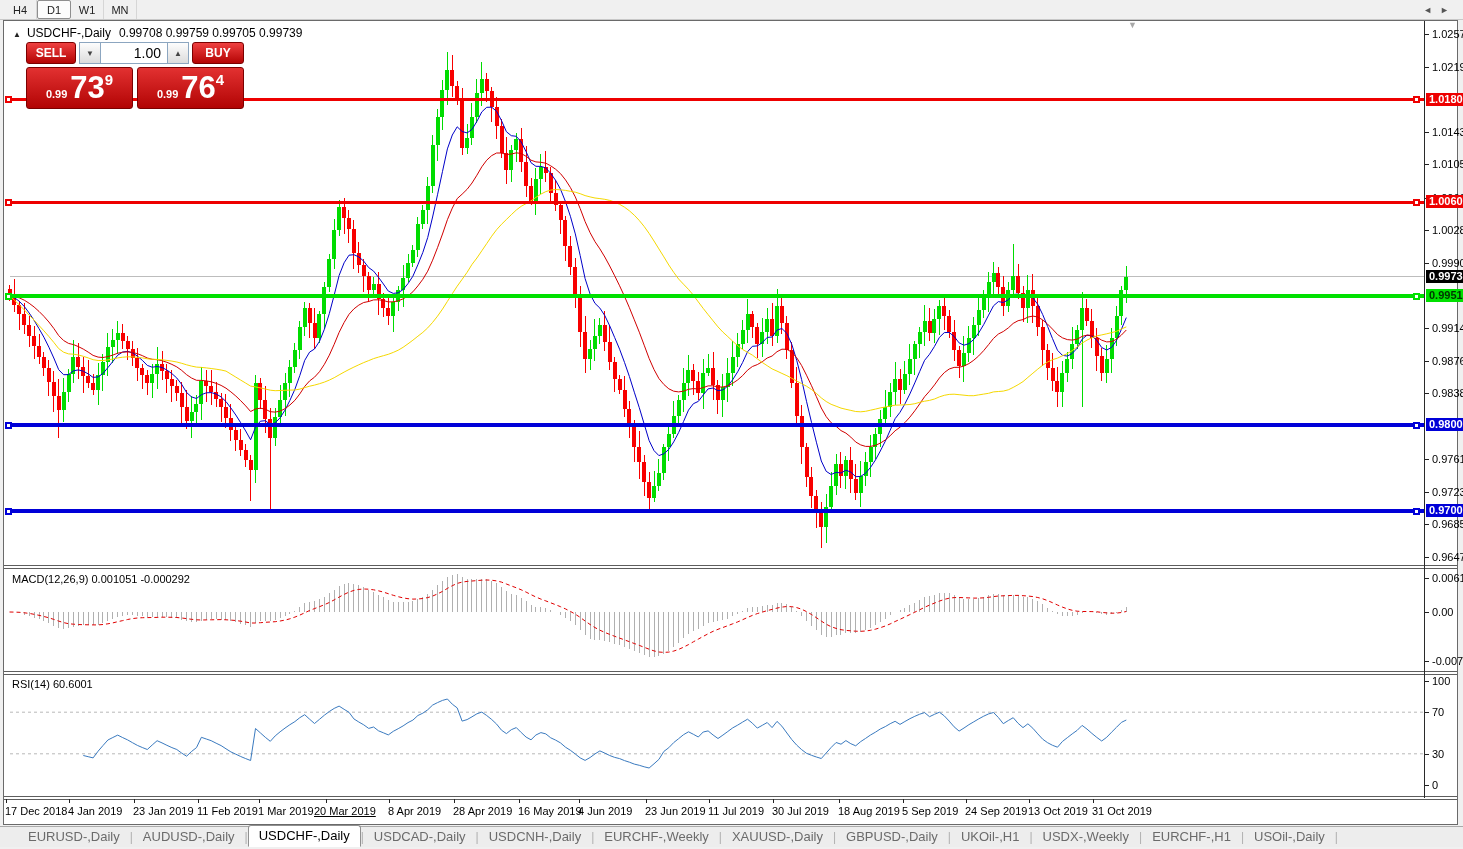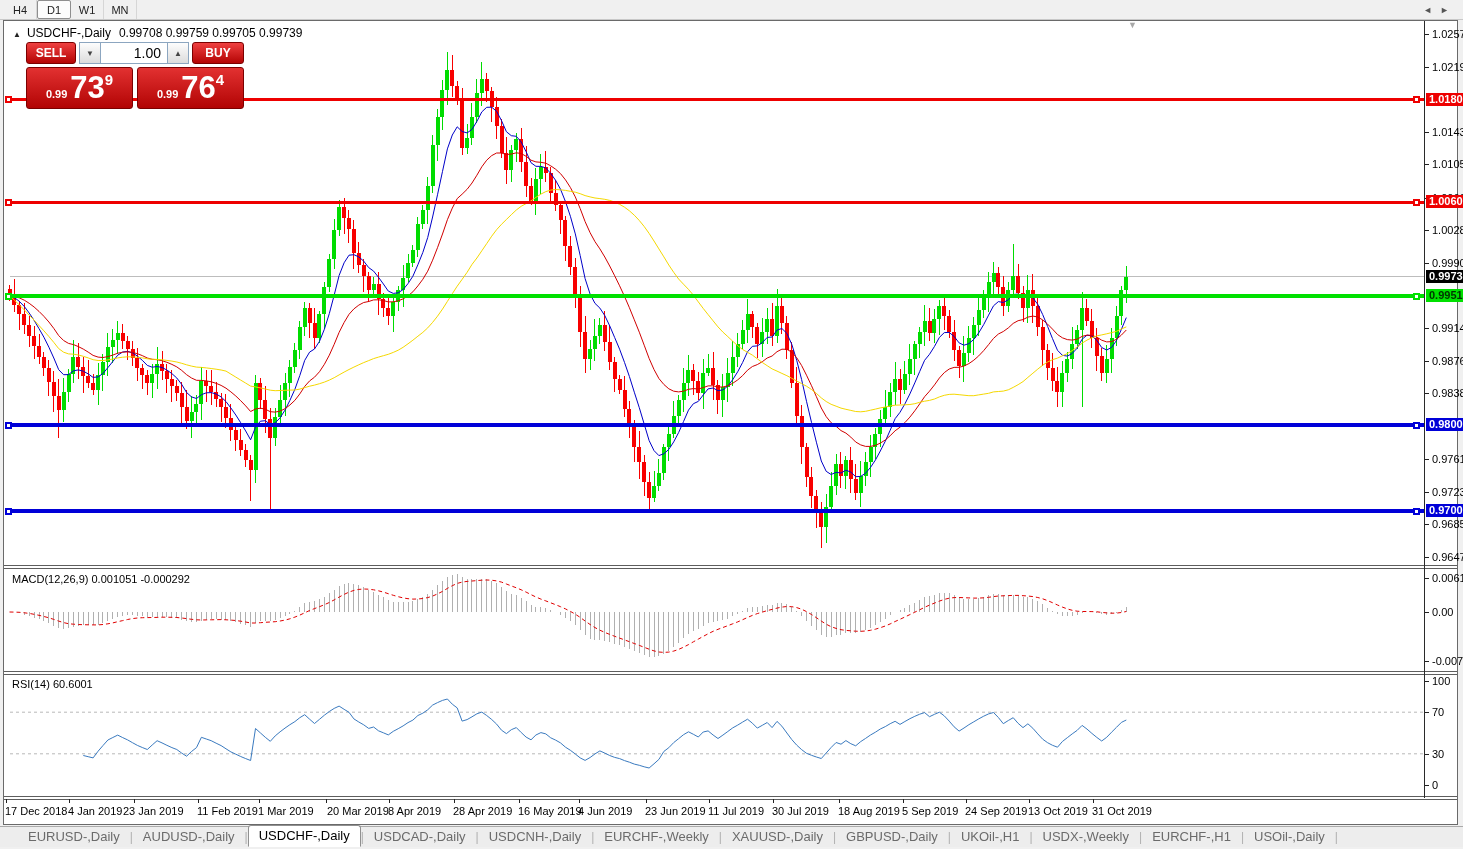--- a/index.html
+++ b/index.html
@@ -877,27 +877,27 @@
       <div class="axlabel" style="top: 748px;">30</div>
       <div class="tick" style="top: 785px;"></div>
       <div class="axlabel" style="top: 779px;">0</div>
     </div>
   <div id="date-axis-layer">
       <div class="datetick" style="left: 6px;"></div>
       <div class="datelabel" style="left: 5px;">17 Dec 2018</div>
       <div class="datetick" style="left: 69px;"></div>
       <div class="datelabel" style="left: 68px;">4 Jan 2019</div>
       <div class="datetick" style="left: 134px;"></div>
-      <div class="datelabel" style="left: 123px;">23 Jan 2019</div>
+      <div class="datelabel" style="left: 133px;">23 Jan 2019</div>
       <div class="datetick" style="left: 198px;"></div>
       <div class="datelabel" style="left: 197px;">11 Feb 2019</div>
       <div class="datetick" style="left: 259px;"></div>
       <div class="datelabel" style="left: 258px;">1 Mar 2019</div>
       <div class="datetick" style="left: 326px;"></div>
-      <div class="datelabel" style="left: 327px;">20 Mar 2019</div>
+      <div class="datelabel" style="left: 314px; text-decoration: underline;">20 Mar 2019</div>
       <div class="datetick" style="left: 389px;"></div>
       <div class="datelabel" style="left: 388px;">8 Apr 2019</div>
       <div class="datetick" style="left: 454px;"></div>
       <div class="datelabel" style="left: 453px;">28 Apr 2019</div>
       <div class="datetick" style="left: 519px;"></div>
       <div class="datelabel" style="left: 518px;">16 May 2019</div>
       <div class="datetick" style="left: 579px;"></div>
       <div class="datelabel" style="left: 578px;">4 Jun 2019</div>
       <div class="datetick" style="left: 646px;"></div>
       <div class="datelabel" style="left: 645px;">23 Jun 2019</div>

